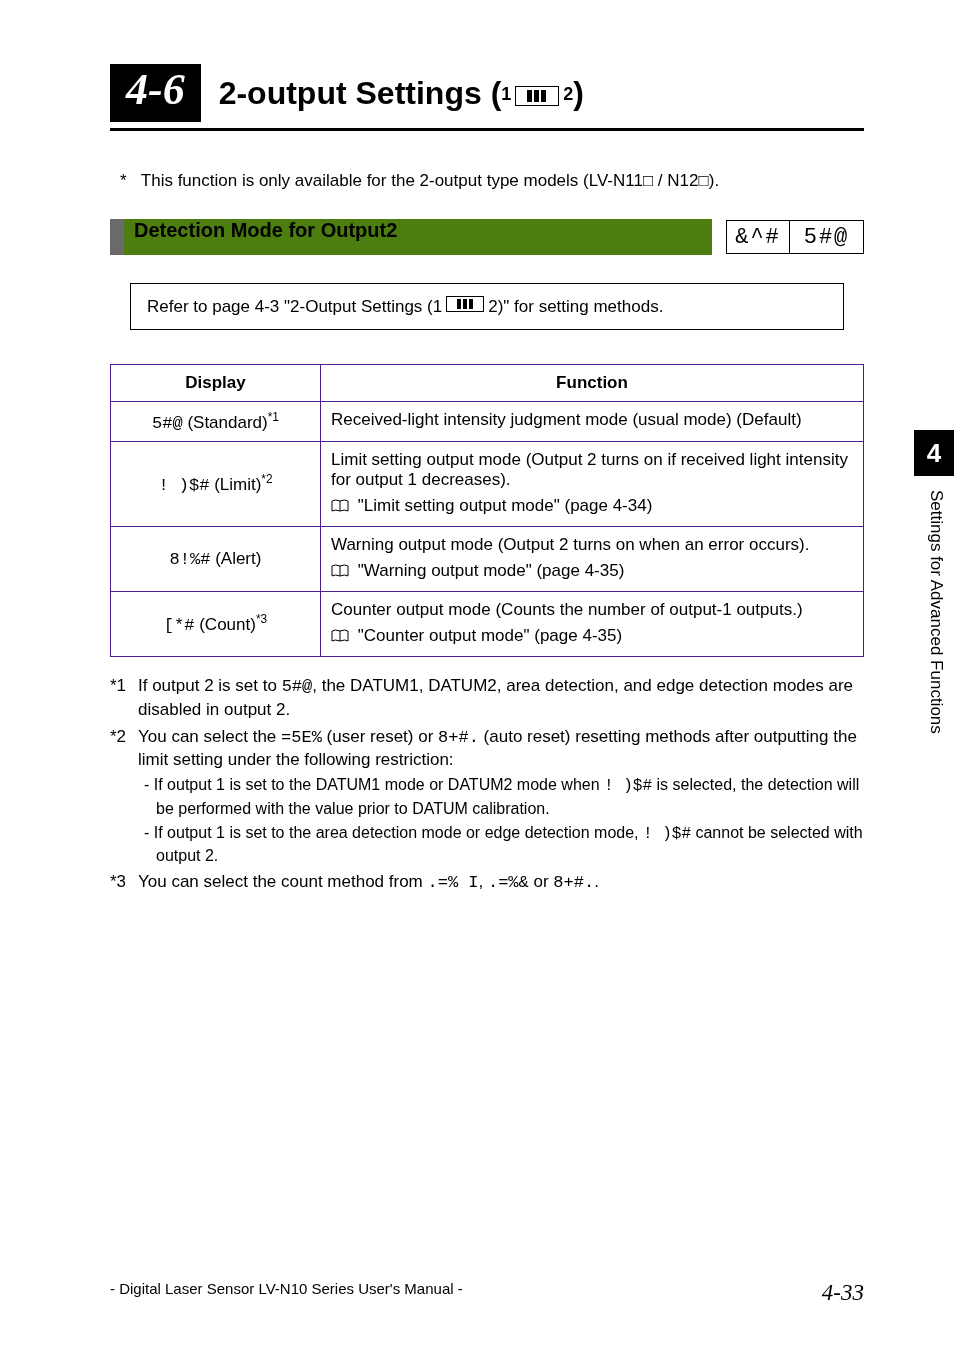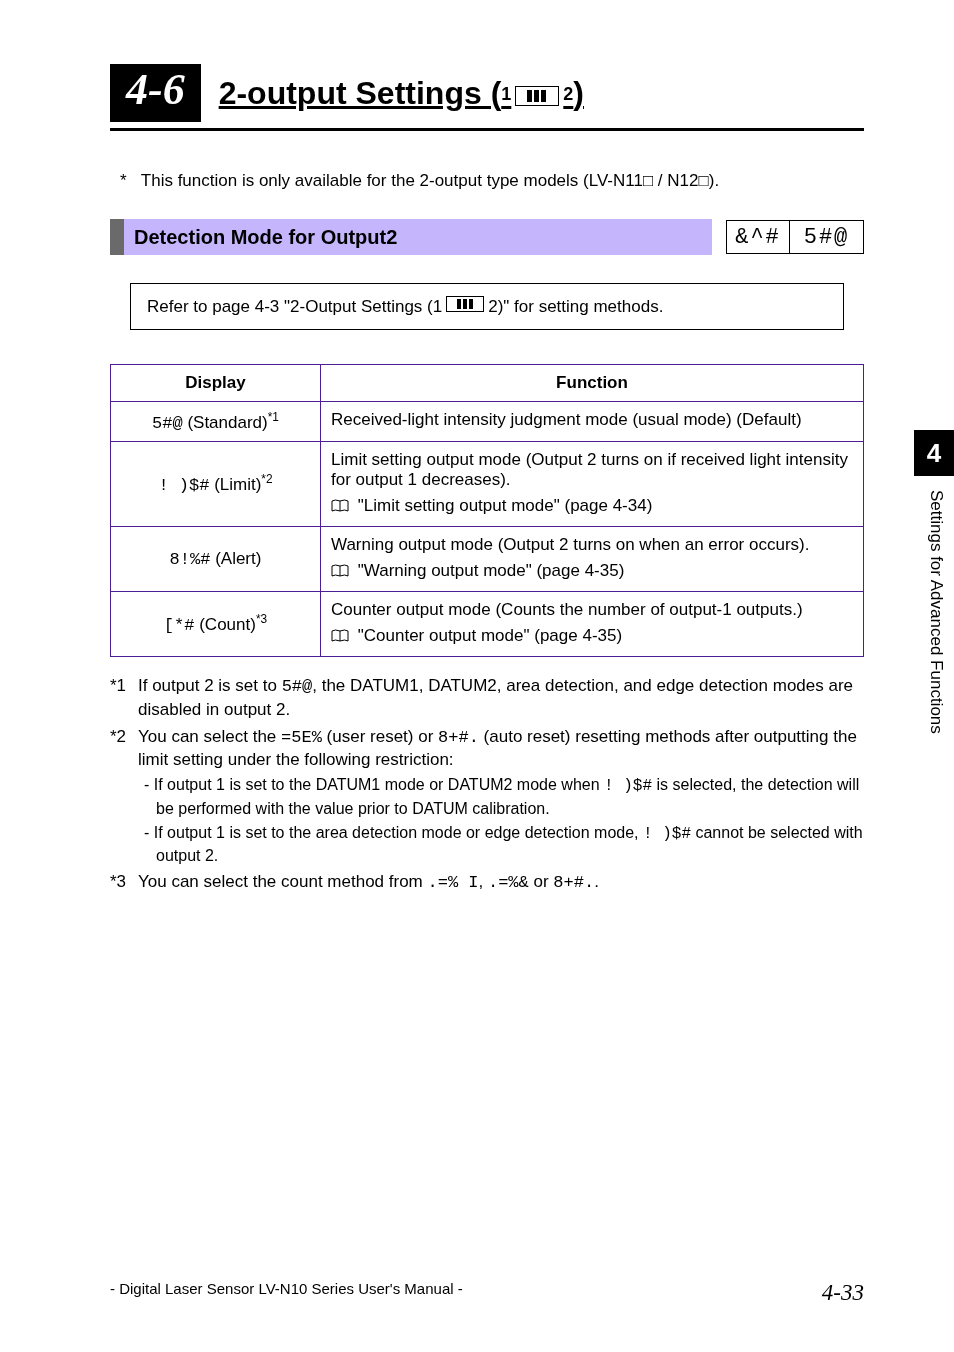--- a/index.html
+++ b/index.html
@@ -1,24 +1,24 @@
 <!DOCTYPE html>
 <html><head>
 <meta charset="utf-8">
 <style>
   * { box-sizing: border-box; margin: 0; padding: 0; }
   html, body { width: 954px; height: 1352px; background: #fff; font-family: Arial, Helvetica, sans-serif; color: #000; }
   .page { position: relative; width: 954px; height: 1352px; padding: 64px 90px 50px 110px; }
   .section-header { display: flex; align-items: baseline; border-bottom: 3px solid #000; padding-bottom: 6px; margin-bottom: 40px; }
   .section-num { background: #000; color: #fff; font-family: Georgia, 'Times New Roman', serif; font-style: italic; font-weight: bold; font-size: 44px; padding: 4px 16px 10px 16px; margin-right: 18px; line-height: 1; }
-  .section-title { font-family: Arial, Helvetica, sans-serif; font-weight: bold; font-size: 32px; text-decoration: underline; }
+  .section-title { font-family: Arial, Helvetica, sans-serif; font-weight: bold; font-size: 32px; }
   .bullets-icon { display: inline-block; vertical-align: middle; margin: 0 4px; }
   .note-line { font-size: 17px; margin: 16px 0 28px 10px; }
   .subheader-row { display: flex; align-items: center; justify-content: space-between; margin-bottom: 28px; }
-  .subheader-bar { flex: 1; display: flex; align-items: center; background: #c4b5fd; height: 36px; }
+  .subheader-bar { flex: 1; display: flex; align-items: flex-start; background: #4d7c0f; height: 36px; }
   .subheader-chip { width: 14px; height: 36px; background: #6a6a6a; margin-right: 10px; }
   .subheader-text { font-weight: bold; font-size: 20px; color: #000; }
   .seg-display { margin-left: 14px; display: flex; }
   .seg-box { border: 1px solid #000; height: 34px; display: flex; align-items: center; justify-content: center; font-family: 'Courier New', monospace; font-size: 22px; letter-spacing: 2px; padding: 0 8px; }
   .seg-box + .seg-box { border-left: none; }
   .refer-box { border: 1px solid #000; padding: 12px 16px; margin: 10px 20px 34px 20px; font-size: 17px; display: flex; align-items: center; }
   table.func { width: 100%; border-collapse: collapse; margin-bottom: 18px; }
   table.func th, table.func td { border: 1px solid #4c1d95; padding: 8px 10px; font-size: 17px; vertical-align: top; }
   table.func th { text-align: center; font-weight: bold; }
   table.func td.disp { text-align: center; vertical-align: middle; width: 210px; }

